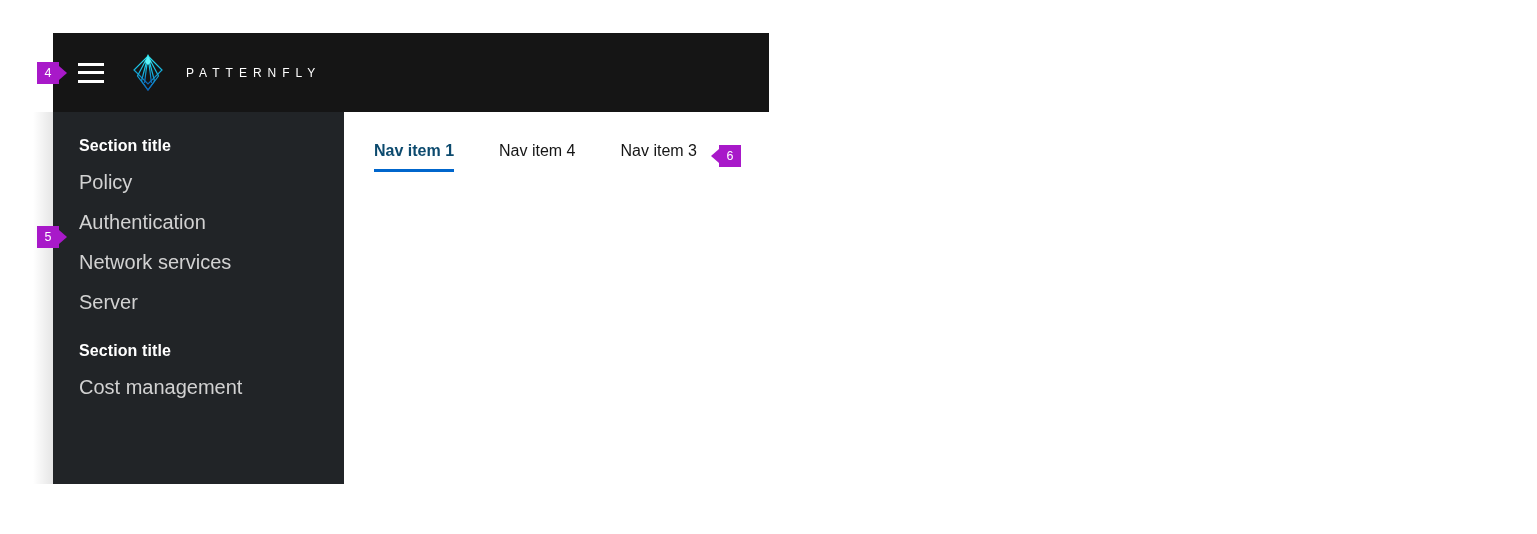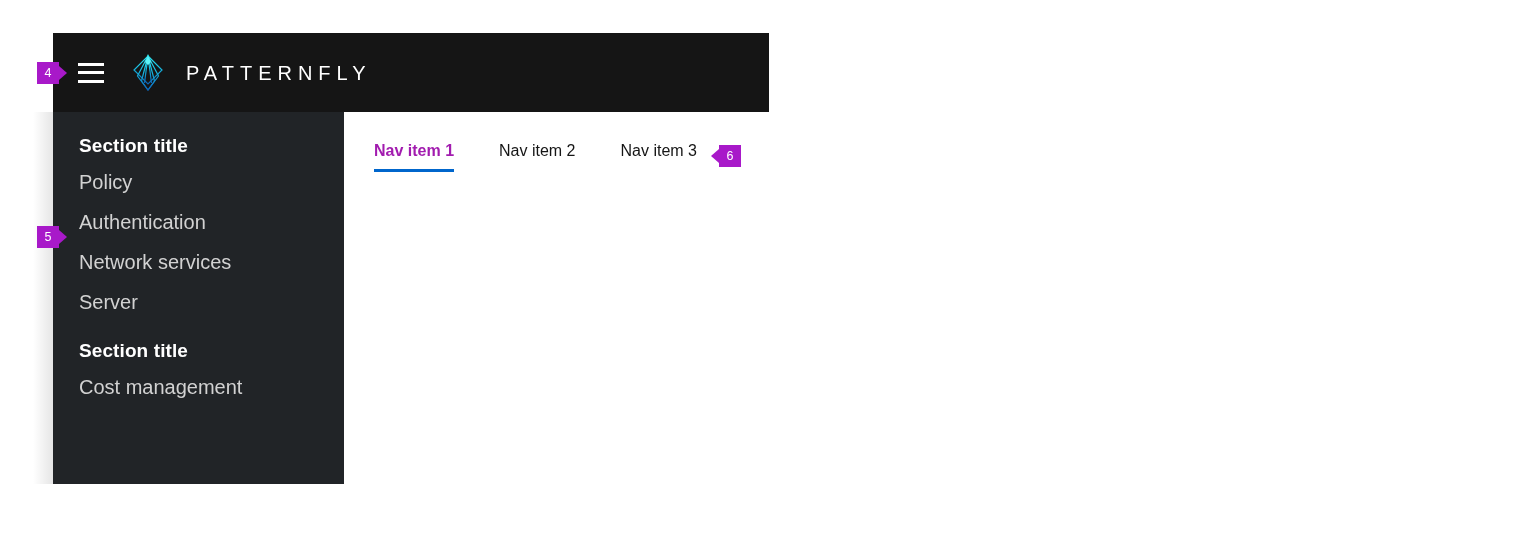--- a/index.html
+++ b/index.html
@@ -53,42 +53,42 @@
   }
   .brand-logo {
     width: 34px;
     height: 38px;
     flex: 0 0 auto;
     display: block;
   }
   .brand-word {
     margin-left: 21px;
     color: #ffffff;
-    font-size: 20px;
+    font-size: 12px;
     letter-spacing: 6.0px;
     font-weight: 400;
     line-height: 1;
     white-space: nowrap;
   }
 
   
   .sidebar {
     position: absolute;
     left: 53px;
     top: 112px;
     width: 291px;
     height: 372px;
     background: #212427;
     box-sizing: border-box;
     padding-top: 18px;
     overflow: hidden;
   }
   .nav-section-title {
     color: #ffffff;
-    font-size: 19px;
+    font-size: 16px;
     font-weight: 700;
     padding: 6px 0 6px 26px;
     line-height: 20px;
     letter-spacing: 0.1px;
   }
   .nav-link {
     color: #d2d2d2;
     font-size: 20px;
     font-weight: 400;
     padding: 9px 0 9px 26px;
@@ -122,21 +122,21 @@
     font-size: 16px;
     color: #151515;
     font-weight: 400;
     padding-bottom: 18px;
     margin-right: 45px;
     cursor: pointer;
     white-space: nowrap;
     line-height: 22px;
   }
   .tab.active {
-    color: #a21caf;
+    color: #0c4a6e;
     font-weight: 700;
   }
   .tab.active::after {
     content: "";
     position: absolute;
     left: 0;
     right: 0;
     bottom: 8px;
     height: 3px;
     background: #0066cc;
@@ -232,19 +232,19 @@
 
   <div class="nav-section">
     <div class="nav-section-title">Section title</div>
     <div class="nav-link">Cost management</div>
   </div>
 
 </div>
 
 <div class="tabs">
   <div class="tab active">Nav item 1</div>
-  <div class="tab">Nav item 2</div>
+  <div class="tab">Nav item 4</div>
   <div class="tab">Nav item 3</div>
 </div>
 
 <div class="badge point-right" id="badge-4">4</div>
 <div class="badge point-right" id="badge-5">5</div>
 <div class="badge point-left" id="badge-6">6</div>
 
 </body></html>

